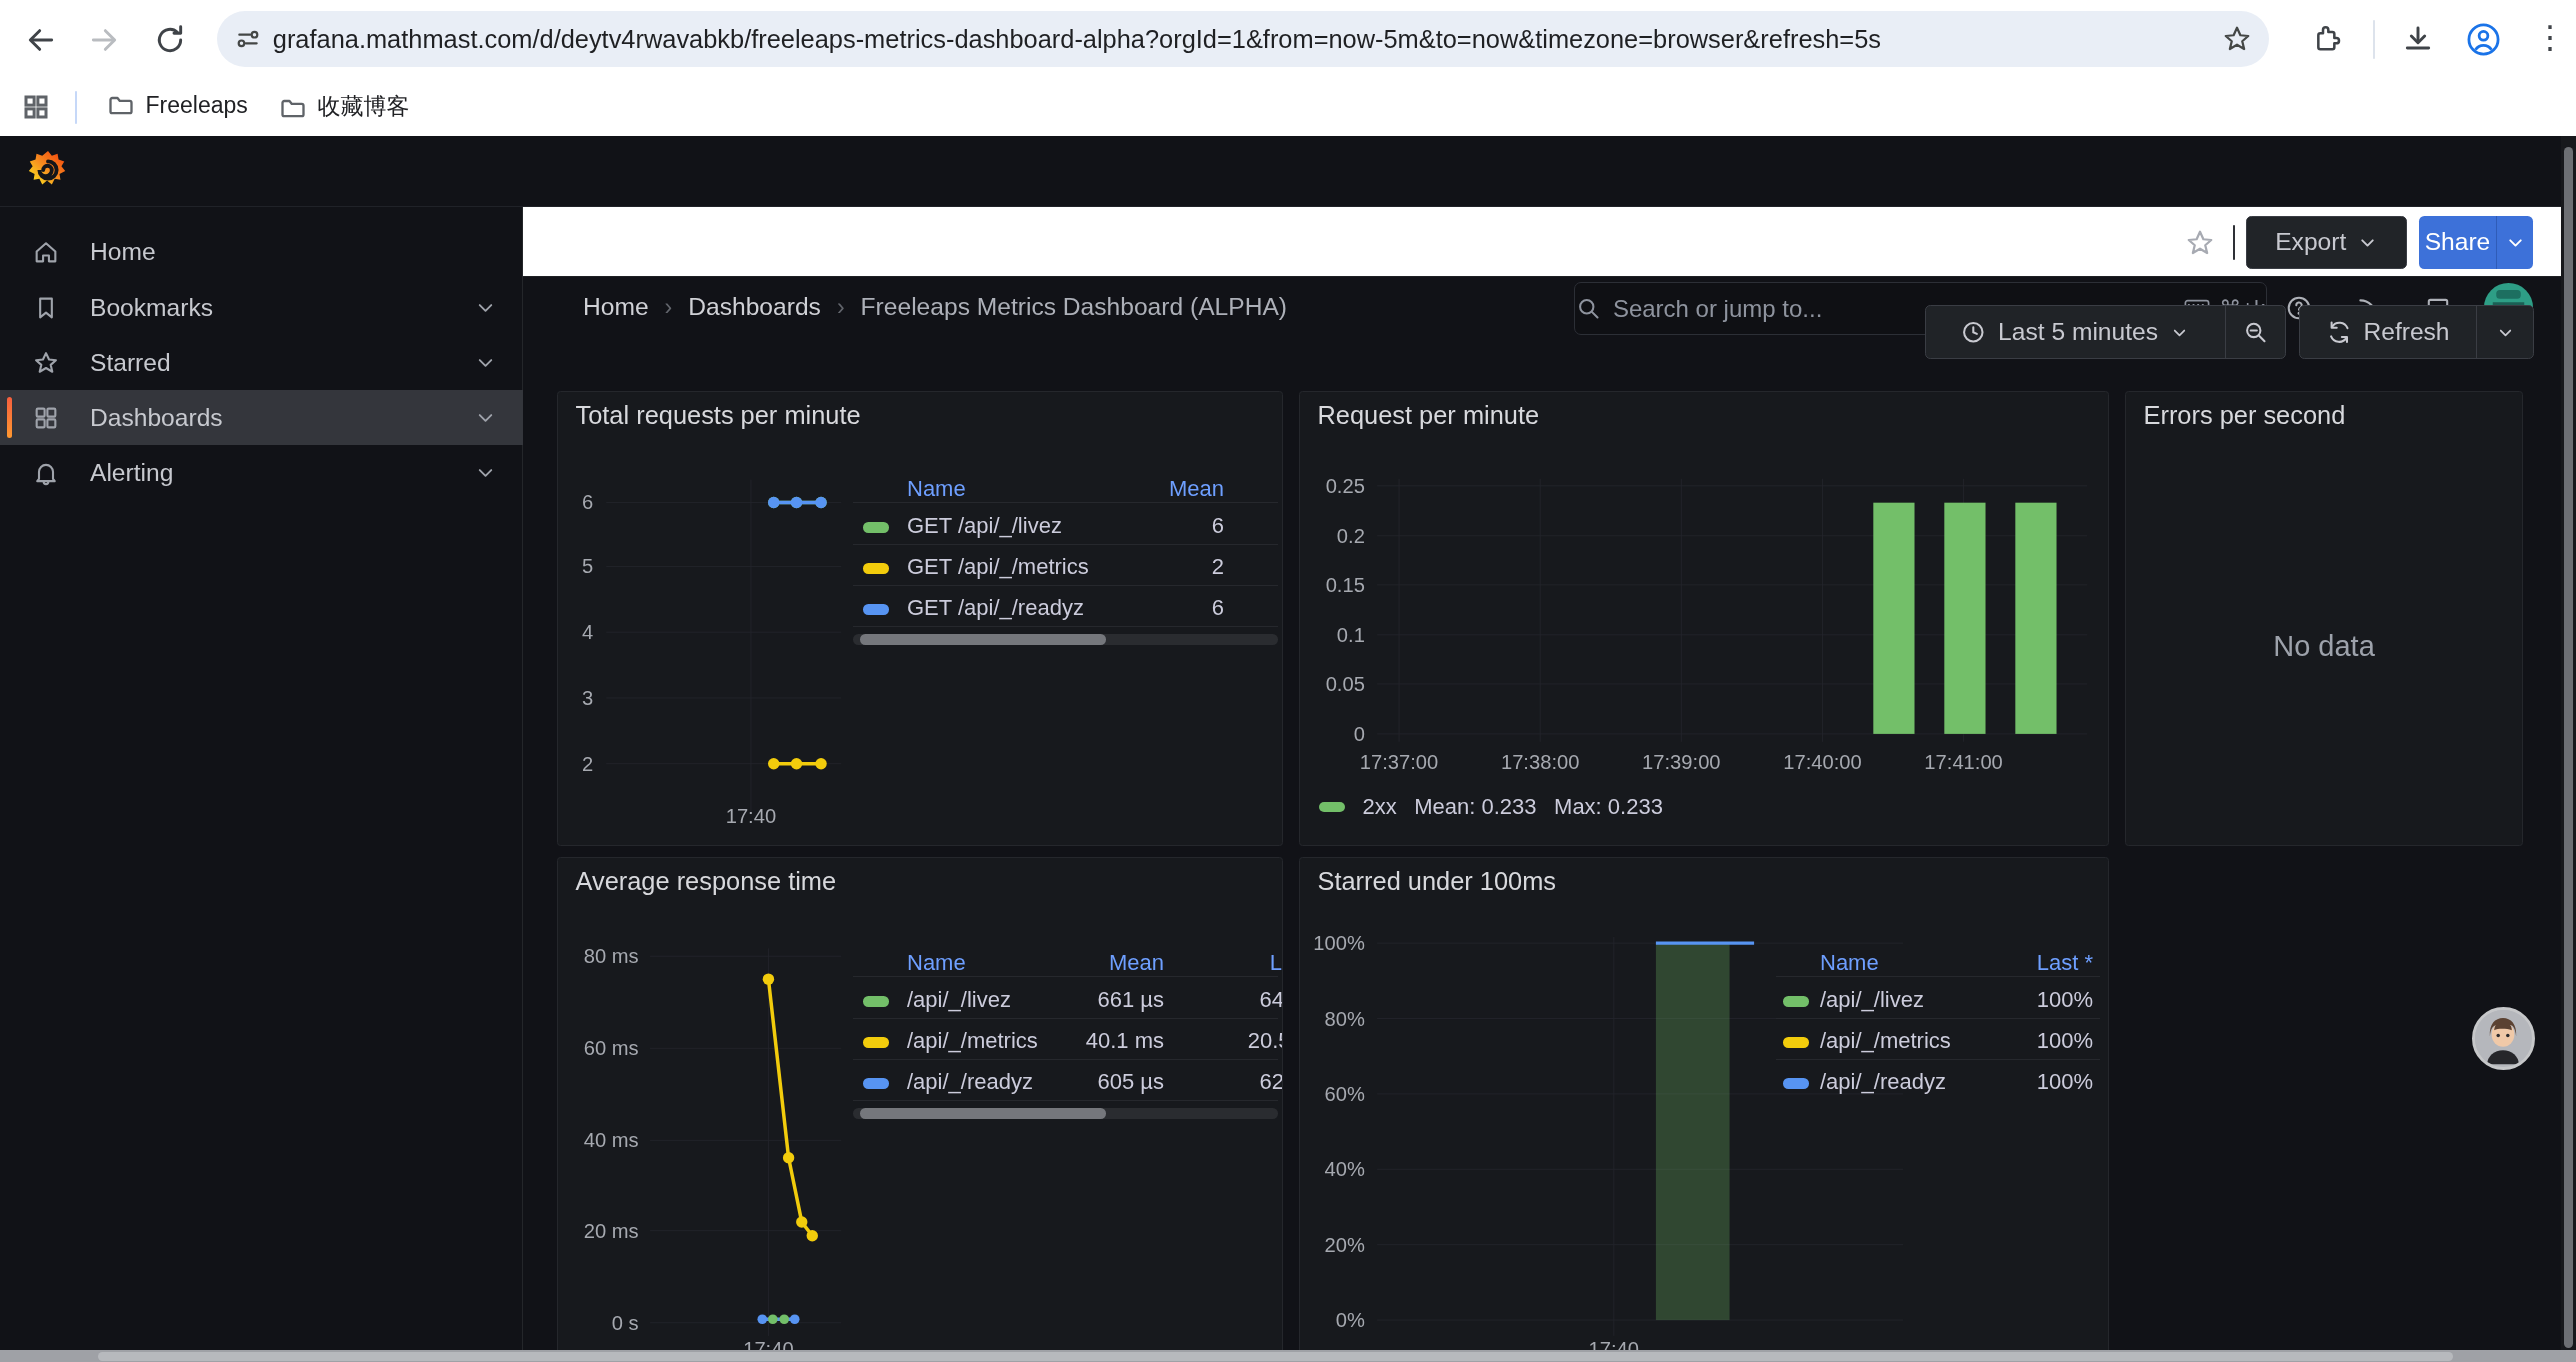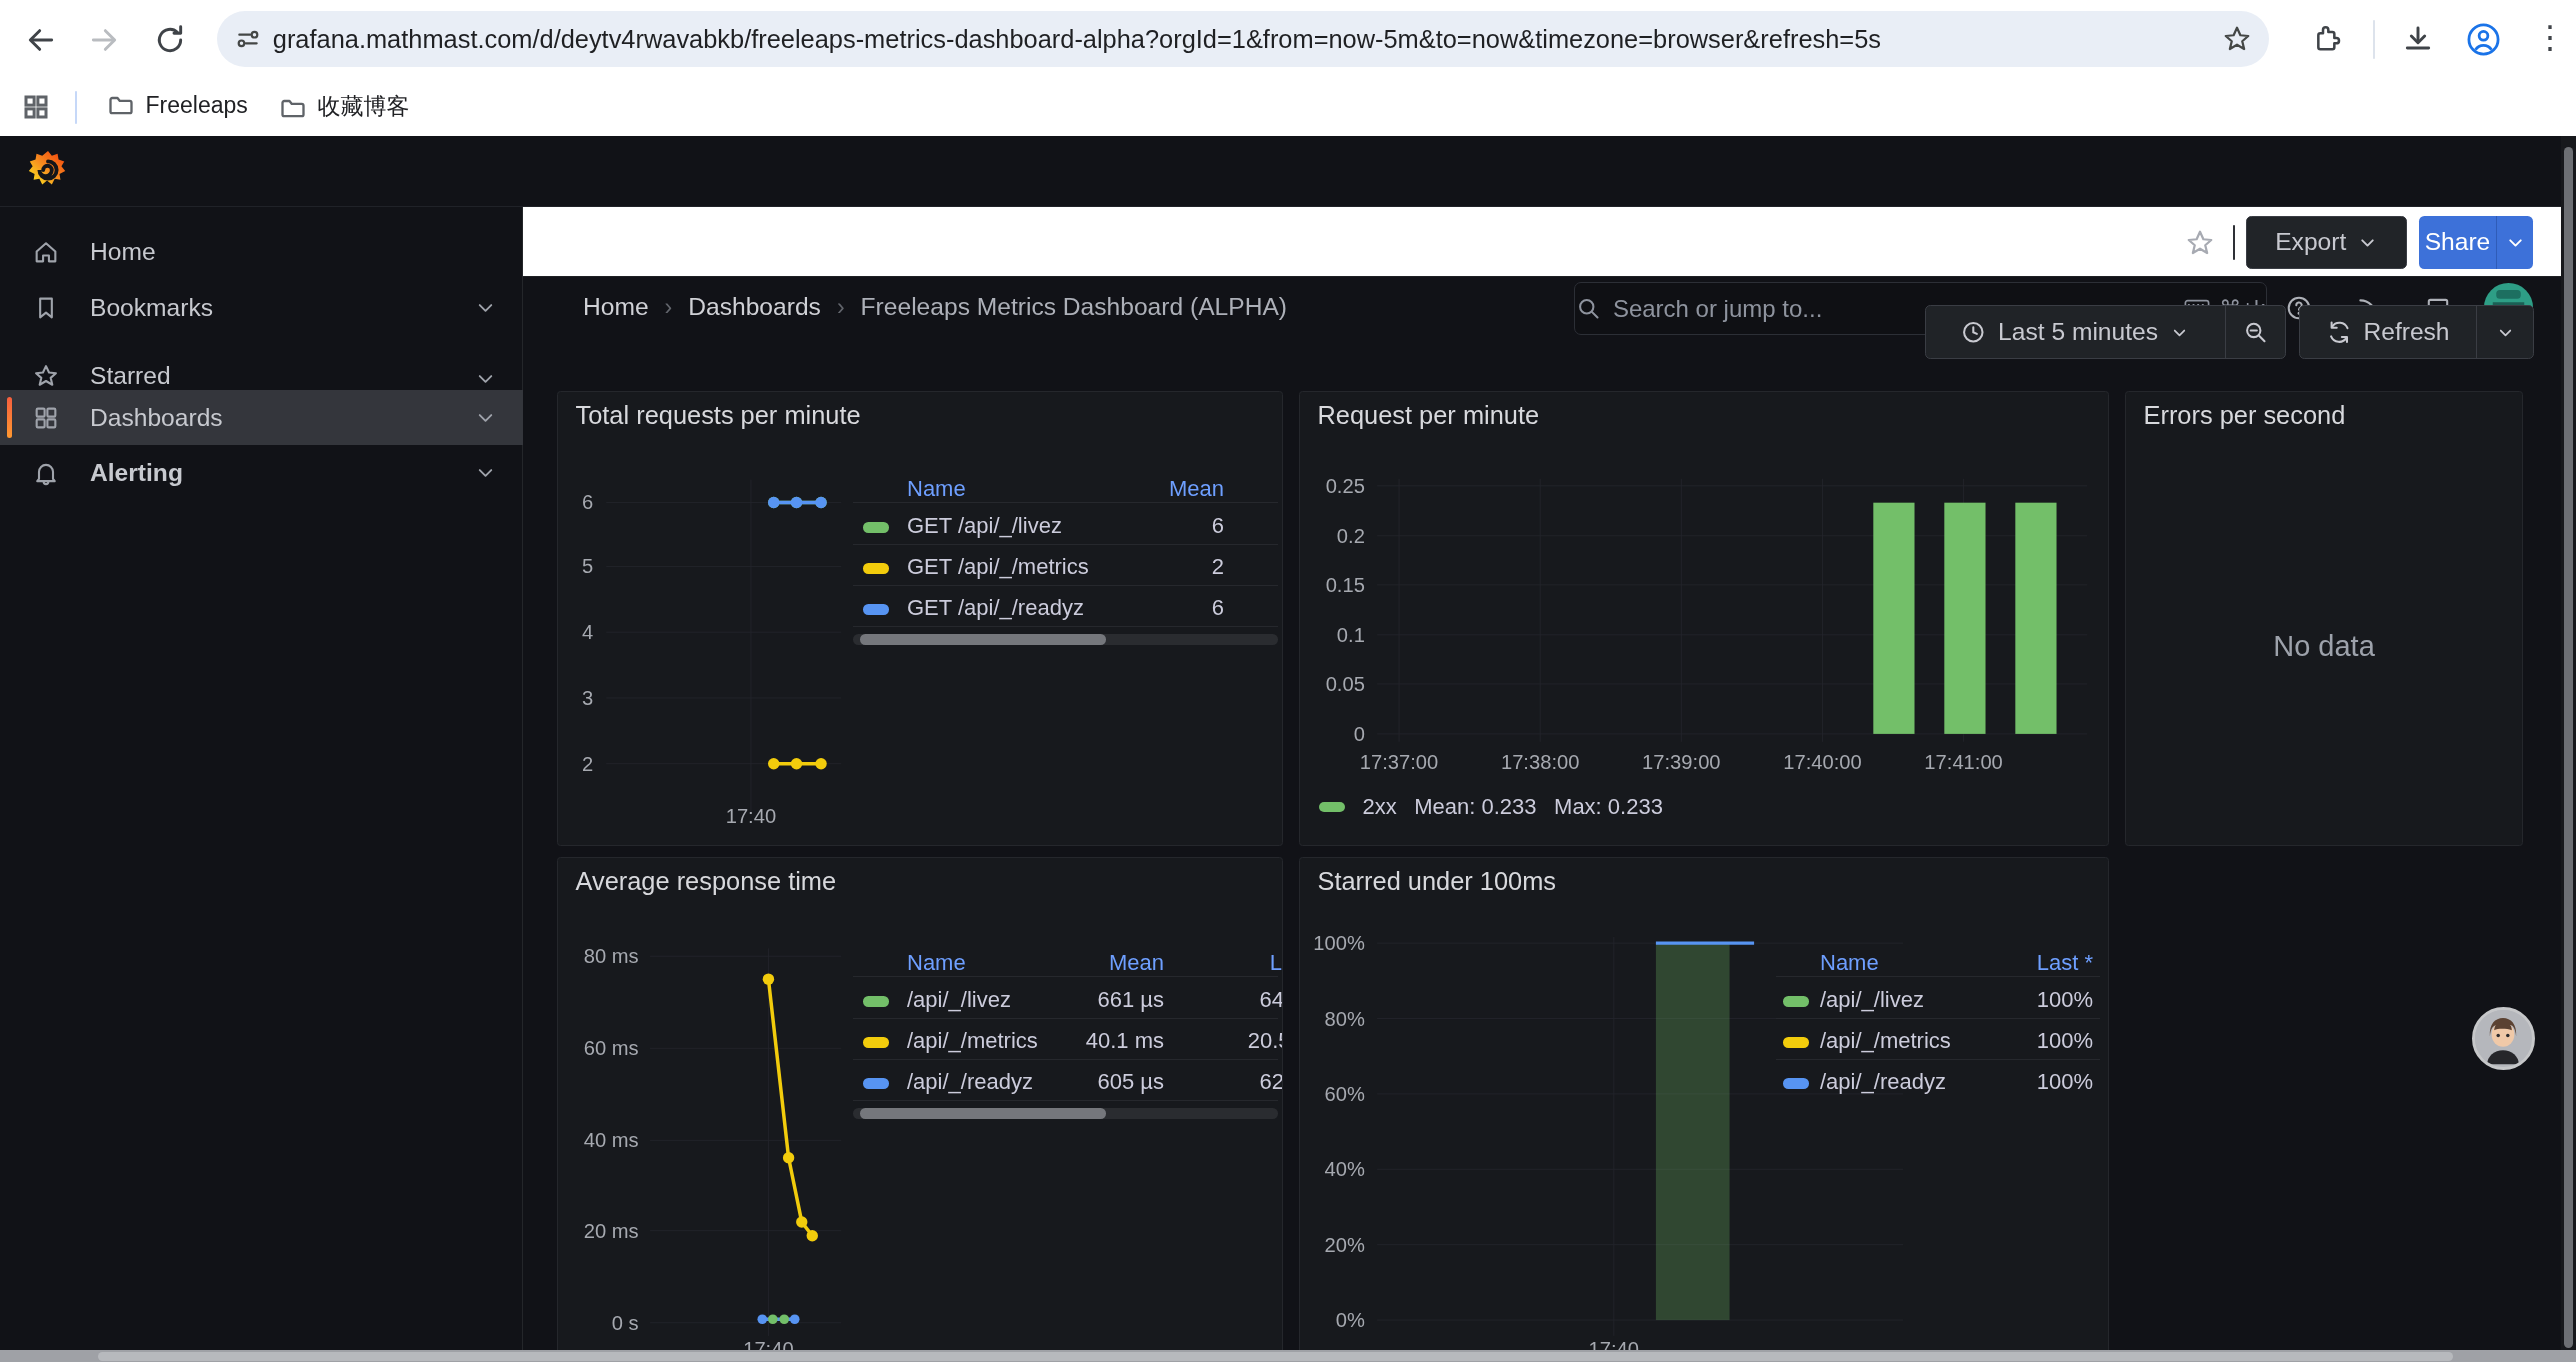--- a/index.html
+++ b/index.html
@@ -257,42 +257,42 @@
     </div>
     <div class="side-row" style="top: 73px;">
       <svg class="ic" viewBox="0 0 24 24" fill="none" stroke="currentColor" stroke-width="1.8" stroke-linejoin="round">
         <path d="M7 4h10v16l-5-4-5 4Z"></path>
       </svg>
       <span class="lbl">Bookmarks</span>
       <svg class="chev" viewBox="0 0 24 24" fill="none" stroke="currentColor" stroke-width="2" stroke-linecap="round" stroke-linejoin="round">
         <polyline points="6 9.5 12 15.5 18 9.5"></polyline>
       </svg>
     </div>
-    <div class="side-row" style="top: 128px; align-items: flex-end;">
+    <div class="side-row" style="top: 128px;">
       <svg class="ic" viewBox="0 0 24 24" fill="none" stroke="currentColor" stroke-width="1.8" stroke-linejoin="round">
         <polygon points="12 3.5 14.6 9 20.5 9.6 16 13.6 17.4 19.5 12 16.3 6.6 19.5 8 13.6 3.5 9.6 9.4 9"></polygon>
       </svg>
       <span class="lbl">Starred</span>
       <svg class="chev" viewBox="0 0 24 24" fill="none" stroke="currentColor" stroke-width="2" stroke-linecap="round" stroke-linejoin="round">
         <polyline points="6 9.5 12 15.5 18 9.5"></polyline>
       </svg>
     </div>
     <div class="side-row active" style="top: 183px;">
       <svg class="ic" viewBox="0 0 24 24" fill="none" stroke="currentColor" stroke-width="1.8" stroke-linejoin="round">
         <rect x="4" y="4" width="6.8" height="6.8" rx="1"></rect>
         <rect x="13.2" y="4" width="6.8" height="6.8" rx="1"></rect>
         <rect x="4" y="13.2" width="6.8" height="6.8" rx="1"></rect>
         <rect x="13.2" y="13.2" width="6.8" height="6.8" rx="1"></rect>
       </svg>
       <span class="lbl">Dashboards</span>
       <svg class="chev" viewBox="0 0 24 24" fill="none" stroke="currentColor" stroke-width="2" stroke-linecap="round" stroke-linejoin="round">
         <polyline points="6 9.5 12 15.5 18 9.5"></polyline>
       </svg>
     </div>
-    <div class="side-row" style="top: 238px; font-weight: bold;">
+    <div class="side-row" style="top: 238px;">
       <svg class="ic" viewBox="0 0 24 24" fill="none" stroke="currentColor" stroke-width="1.8" stroke-linejoin="round">
         <path d="M6 17v-6a6 6 0 0 1 12 0v6l1.5 2h-15Z"></path>
         <path d="M10 19.5a2 2 0 0 0 4 0"></path>
       </svg>
       <span class="lbl">Alerting</span>
       <svg class="chev" viewBox="0 0 24 24" fill="none" stroke="currentColor" stroke-width="2" stroke-linecap="round" stroke-linejoin="round">
         <polyline points="6 9.5 12 15.5 18 9.5"></polyline>
       </svg>
     </div>
   </div>

